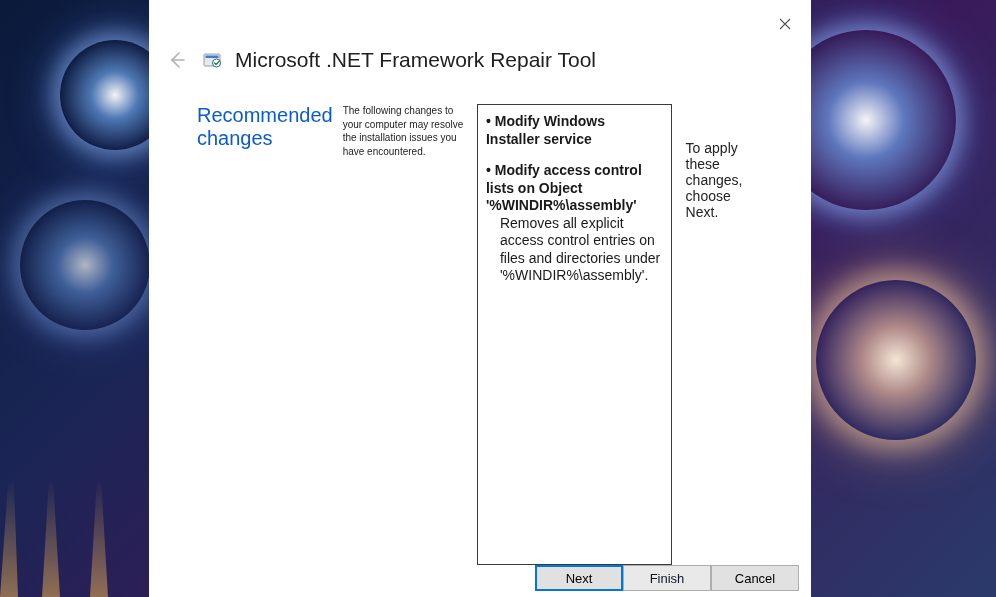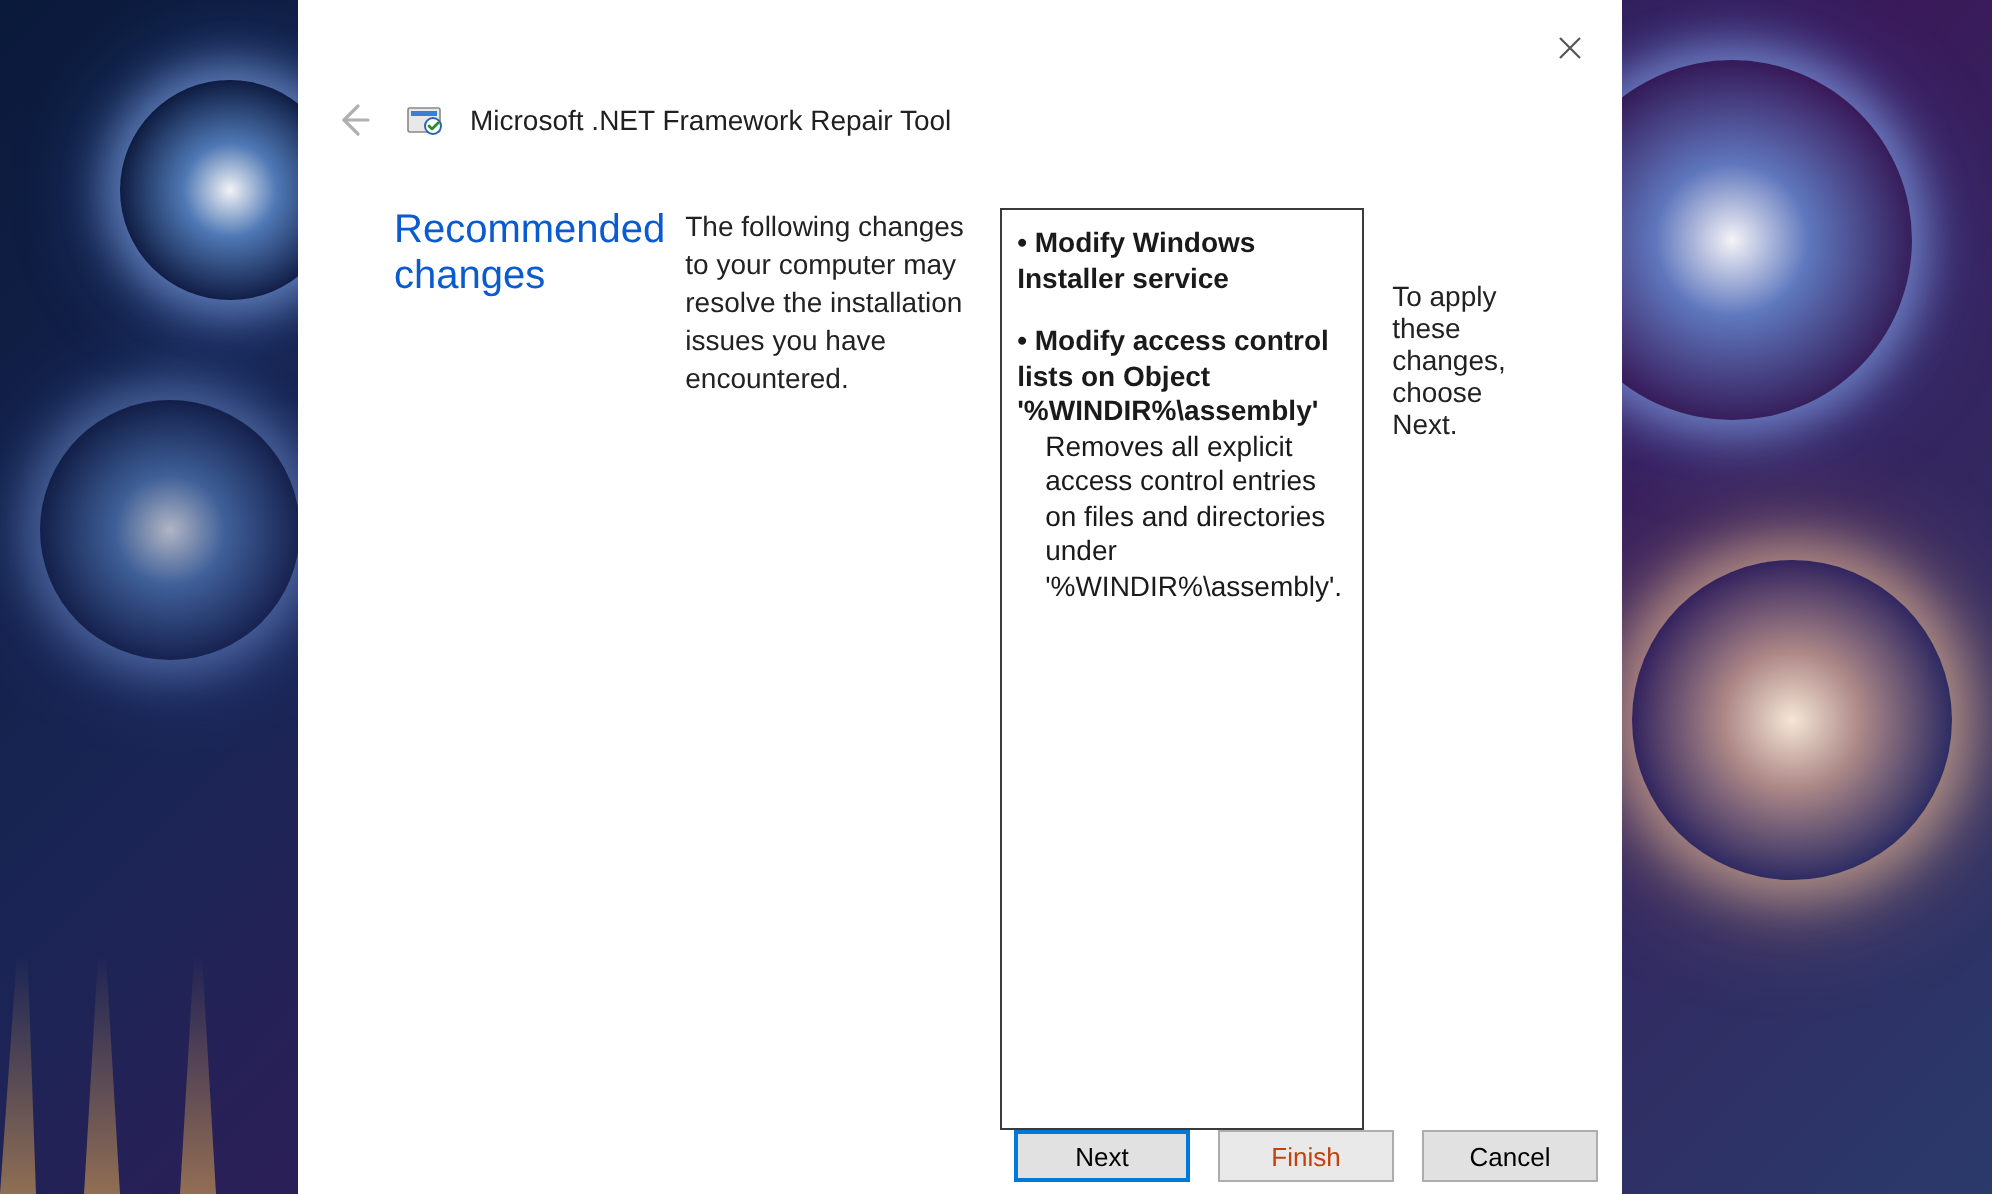--- a/index.html
+++ b/index.html
@@ -51,57 +51,57 @@
       padding: 48px 22px 8px 16px;
     }
     .back-arrow {
       width: 24px; height: 24px; color: #b0b0b0; flex: 0 0 auto;
       display: flex; align-items: center; justify-content: center;
     }
     .app-icon {
       width: 18px; height: 18px; flex: 0 0 auto;
       position: relative; display: flex; align-items: center; justify-content: center;
     }
-    .app-title { font-size: 14px; color: #202020; text-align: center; }
+    .app-title { font-size: 21px; color: #202020; text-align: center; }
     .content {
       flex: 1; padding: 24px 48px 0 48px;
       display: flex; flex-direction: row;
     }
     h1 {
       font-size: 20px; font-weight: 400; color: #0a5bcf; margin-bottom: 30px;
     }
-    .intro { font-size: 14px; color: #222; line-height: 1.35; margin: 0 10px 36px 10px; }
+    .intro { font-size: 10px; color: #222; line-height: 1.35; margin: 0 10px 36px 10px; }
     .changes-box {
       border: 1px solid #3a3a3a;
       margin: 0 4px 0 0;
       padding: 8px 10px 36px 8px;
       min-height: 228px;
       font-size: 14px;
       color: #1a1a1a;
       line-height: 1.25;
     }
     .change-item { margin-bottom: 14px; }
     .change-item:last-child { margin-bottom: 0; }
     .ci-title::before { content: "\2022\00a0"; font-weight: 700; }
     .ci-title { font-weight: 700; }
     .ci-desc { padding-left: 14px; }
     .apply-note { font-size: 14px; color: #222; margin: 36px 10px 0 10px; }
     .footer {
-      display: flex; gap: 14px; justify-content: flex-end;
+      display: flex; justify-content: flex-end;
       padding: 0 12px 6px 12px;
       margin-top: auto;
     }
     .btn {
       width: 88px; height: 26px; font-size: 13px;
       background: #e1e1e1; border: 1px solid #adadad;
       display:flex; align-items:center; justify-content:center;
       cursor: default; user-select: none;
     }
     .btn.primary { border: 2px solid #0078d7; height:26px; }
-    .btn.disabled { color: #c2410c; background:#e9e9e9; }
+    .btn.disabled { color: #0f172a; background:#e9e9e9; }
   </style>
 </head>
 <body>
 
 <div class="bg-fw">
   <div class="fw fw1"></div>
   <div class="fw fw2"></div>
   <div class="fw fw3"></div>
   <div class="fw fw4"></div>
   <div class="bridge"></div>

